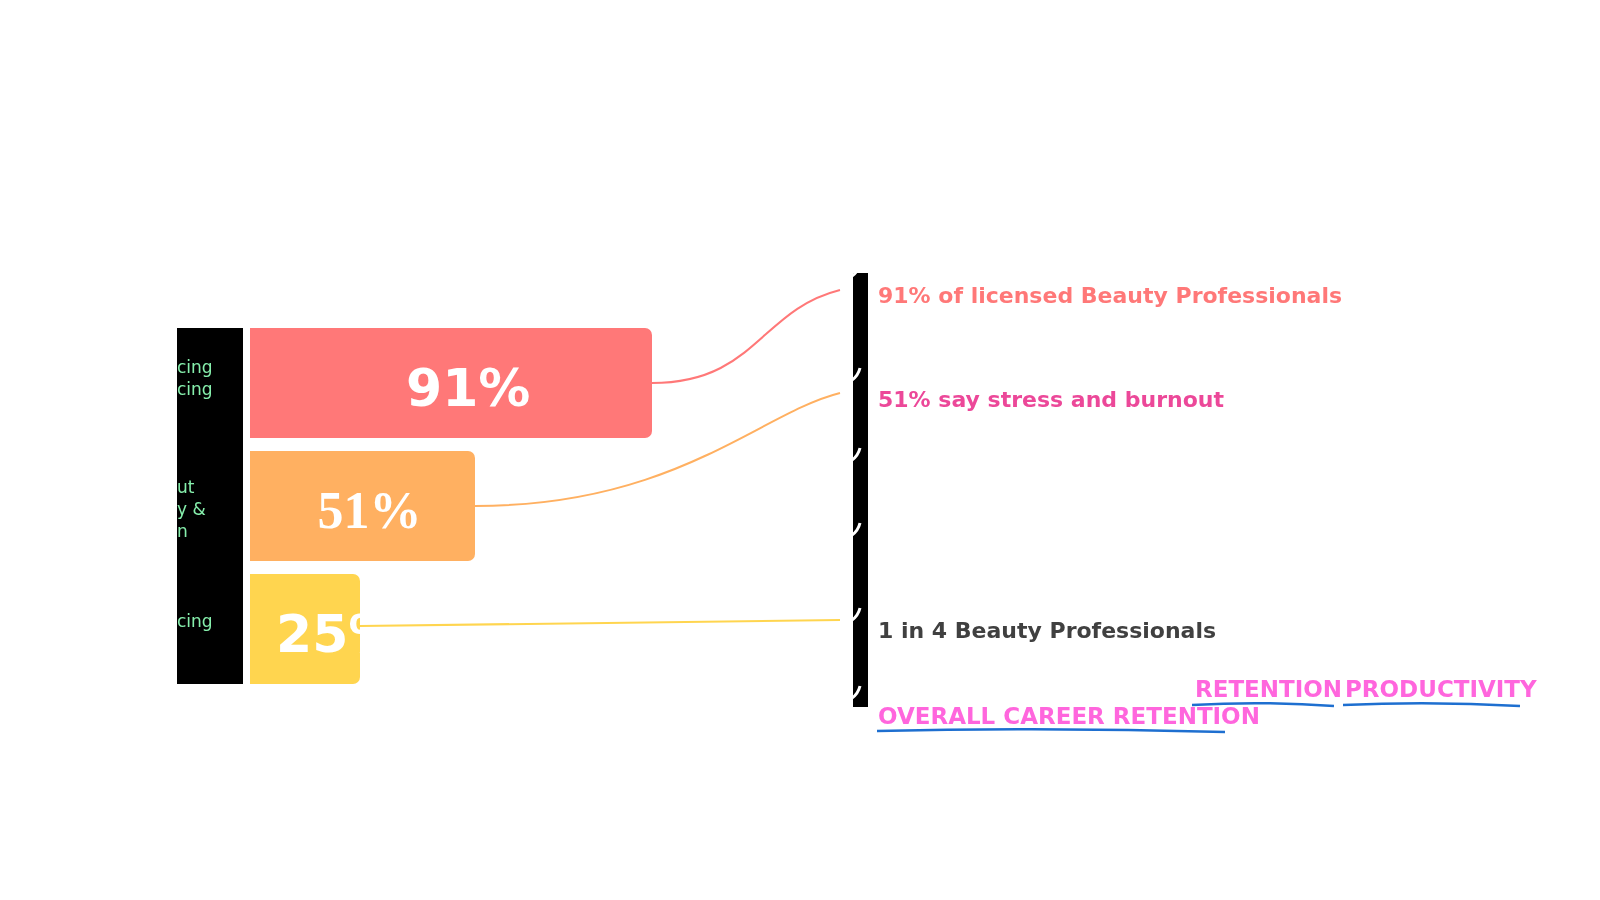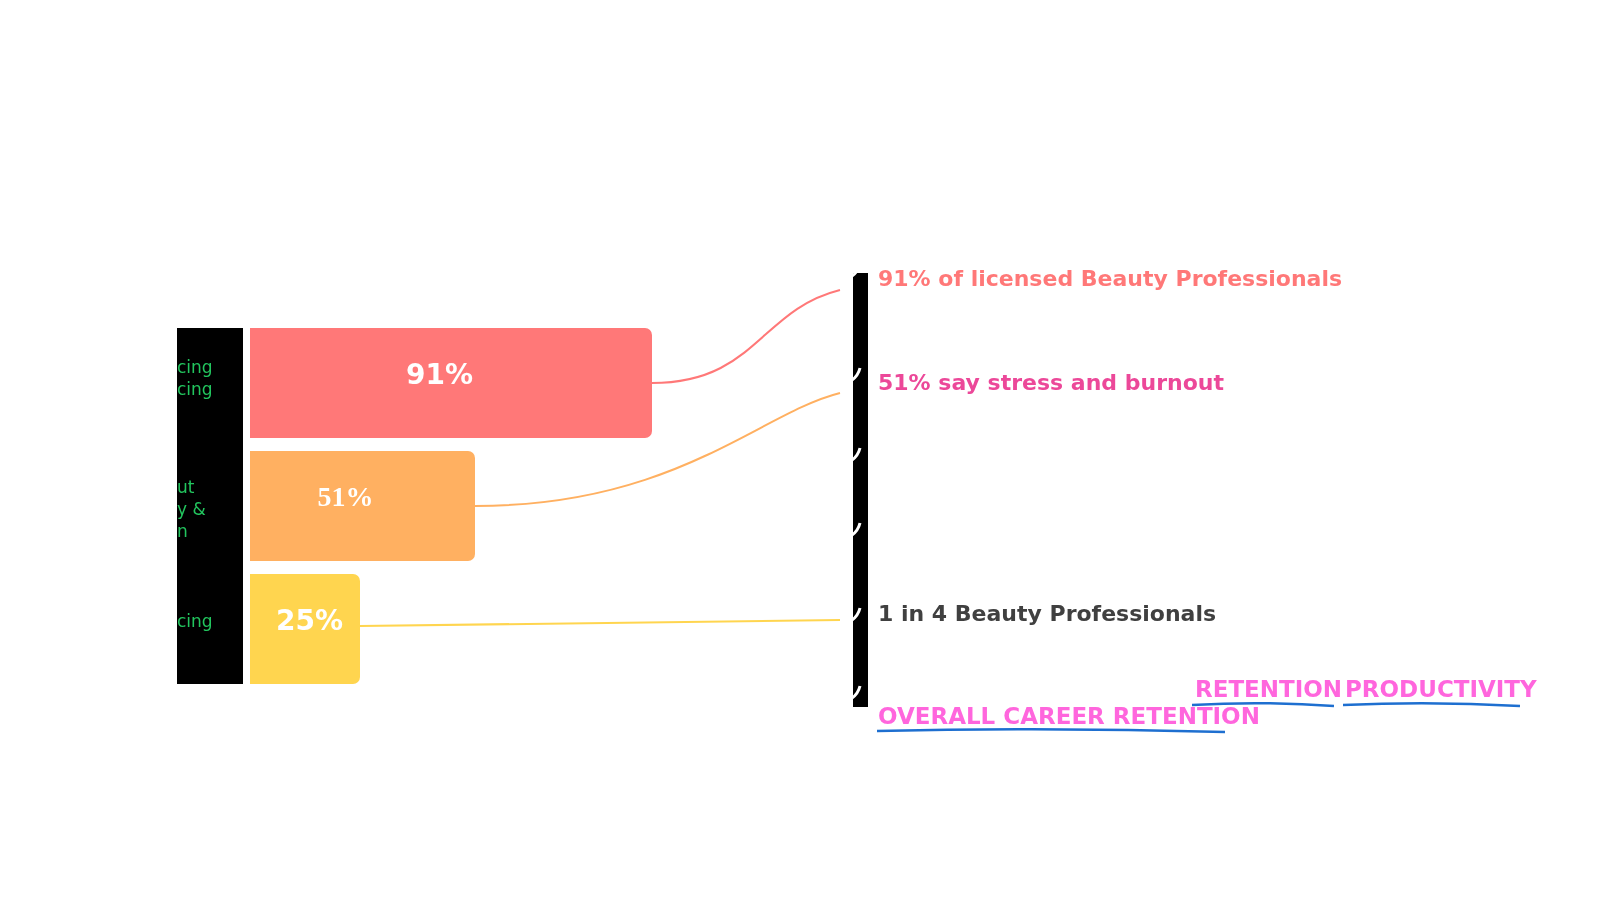--- a/index.html
+++ b/index.html
@@ -1,23 +1,23 @@
 <!DOCTYPE html>
 <html><head>
 <meta charset="utf-8">
 <style>
   html,body{margin:0;padding:0;background:#fff;}
   body{width:1600px;height:900px;position:relative;overflow:hidden;font-family:"Liberation Sans",sans-serif;}
   .abs{position:absolute;}
   #labels-panel{left:177px;top:328px;width:66px;height:356px;background:#000;overflow:hidden;}
-  .cat-label{position:absolute;color:#22c55e;font-size:17px;line-height:22px;white-space:nowrap;font-family:"DejaVu Sans",sans-serif;}
+  .cat-label{position:absolute;color:#86efac;font-size:17px;line-height:22px;white-space:nowrap;font-family:"DejaVu Sans",sans-serif;}
   .bar{position:absolute;left:250px;border-radius:0 7px 7px 0;}
-  .bar-value{position:absolute;color:#fff;font-weight:bold;font-size:28px;font-family:"DejaVu Sans",sans-serif;white-space:nowrap;}
+  .bar-value{position:absolute;color:#fff;font-weight:bold;font-size:52px;font-family:"DejaVu Sans",sans-serif;white-space:nowrap;}
   #spine{left:853px;top:273px;width:15px;height:434px;background:#000;}
-  .note{position:absolute;left:878px;font-weight:bold;font-size:22px;white-space:nowrap;font-family:"DejaVu Sans",sans-serif;}
+  .note{position:absolute;left:878px;font-weight:bold;font-size:22px;white-space:nowrap;font-family:"DejaVu Sans",sans-serif;margin-top:17px;}
   .tag{position:absolute;color:#ff66dd;font-size:23px;font-family:"DejaVu Sans",sans-serif;white-space:nowrap;font-weight:bold;}
   svg{position:absolute;left:0;top:0;}
 </style>
 </head>
 <body>
 
 <div id="labels-panel" class="abs">
   <div class="cat-label" style="left:0;top:28px">
     <div>cing</div>
     <div>cing</div>

